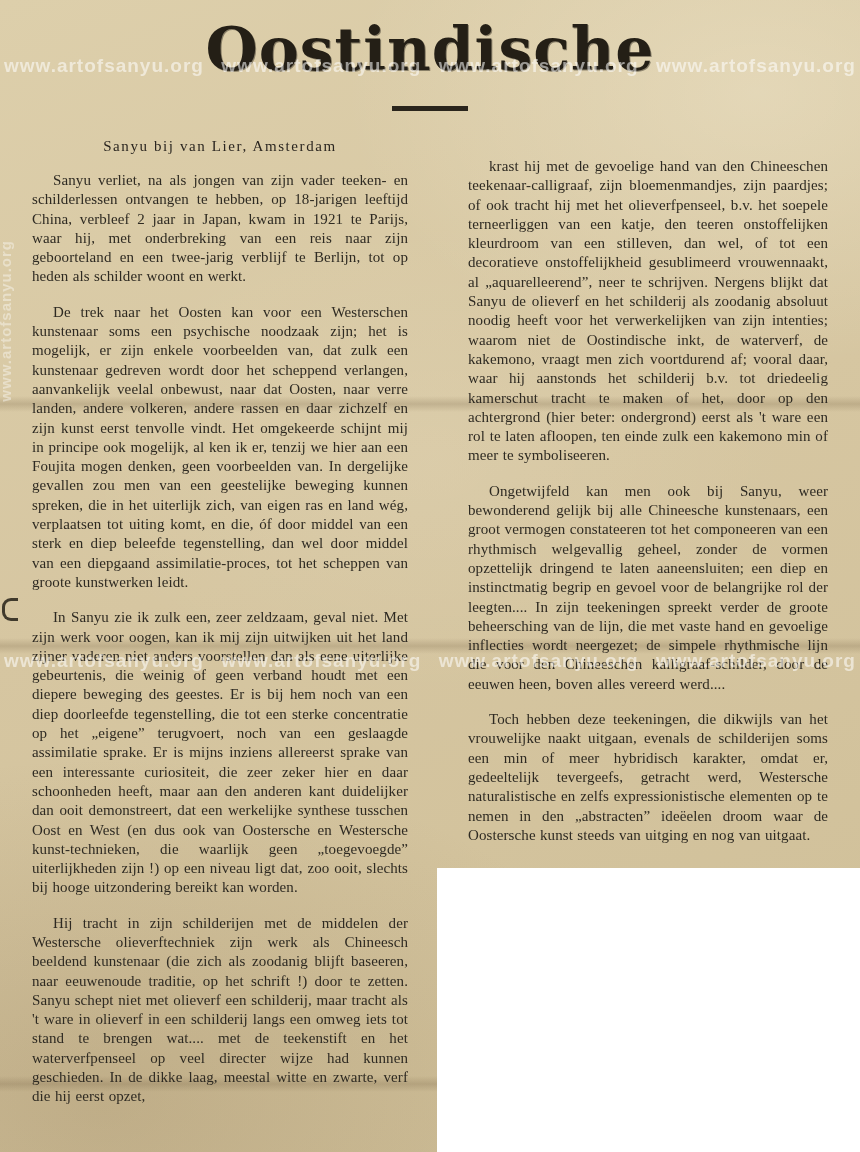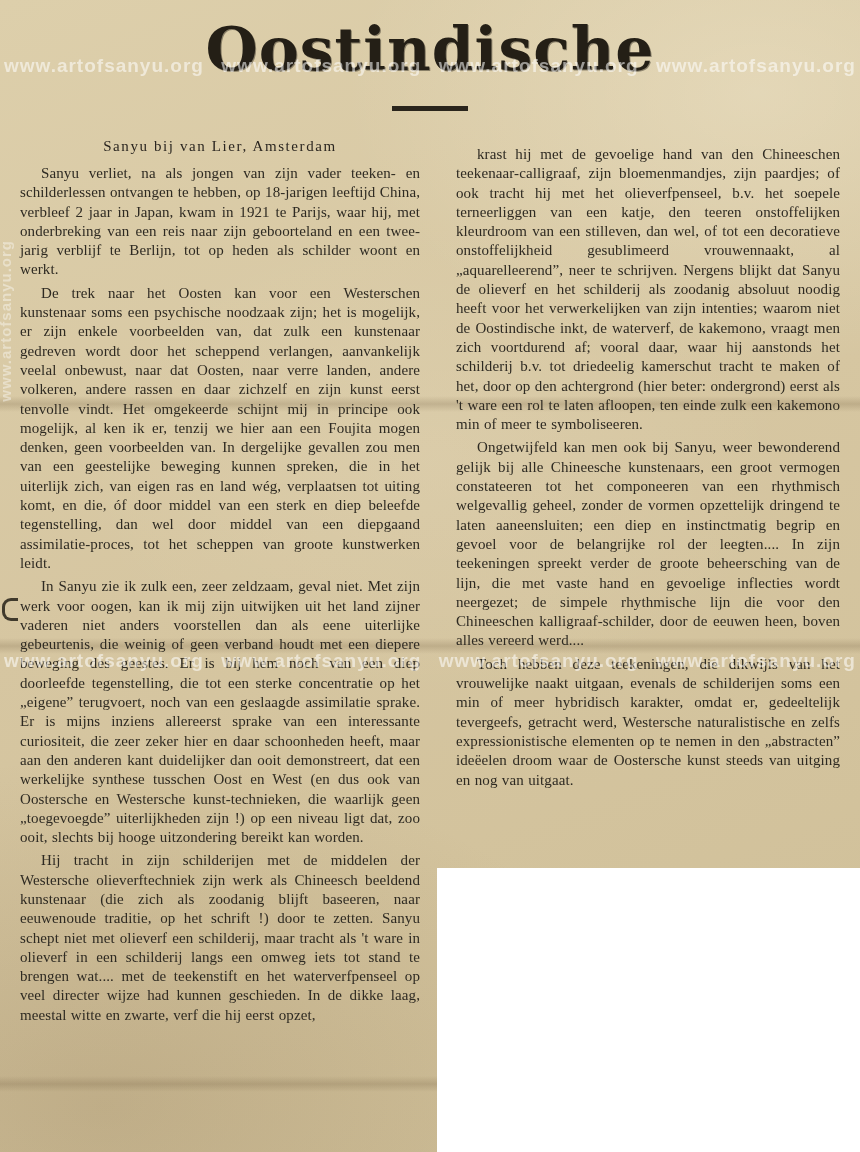--- a/index.html
+++ b/index.html
@@ -36,21 +36,21 @@
 
   
   .columns { position:absolute; left:16px; top:138px; width:828px; display:flex; gap:28px; z-index:3; }
   .col-left  { width:408px; }
   .col-right { width:392px; padding-top:3px; }
   .article-heading {
     margin:0 0 9px 0; text-align:center; font-weight:normal;
     font-size:15px; letter-spacing:1.6px; color:#2b2620;
   }
   .body-par {
-    margin:4px; text-align:justify; text-indent:1.4em;
+    margin:16px; text-align:justify; text-indent:1.4em;
     font-size:15px; line-height:19.3px; color:#2e2a22; letter-spacing:0.1px;
     word-spacing:0.5px;
   }
 
   
   .wm-row {
     position:absolute; left:0; right:0; z-index:5; display:flex; justify-content:space-between;
     padding:0 4px; pointer-events:none;
     font-family:"Liberation Sans",sans-serif; font-weight:bold; font-size:19px;
     letter-spacing:1px; color:rgba(255,255,255,0.55); white-space:nowrap;

